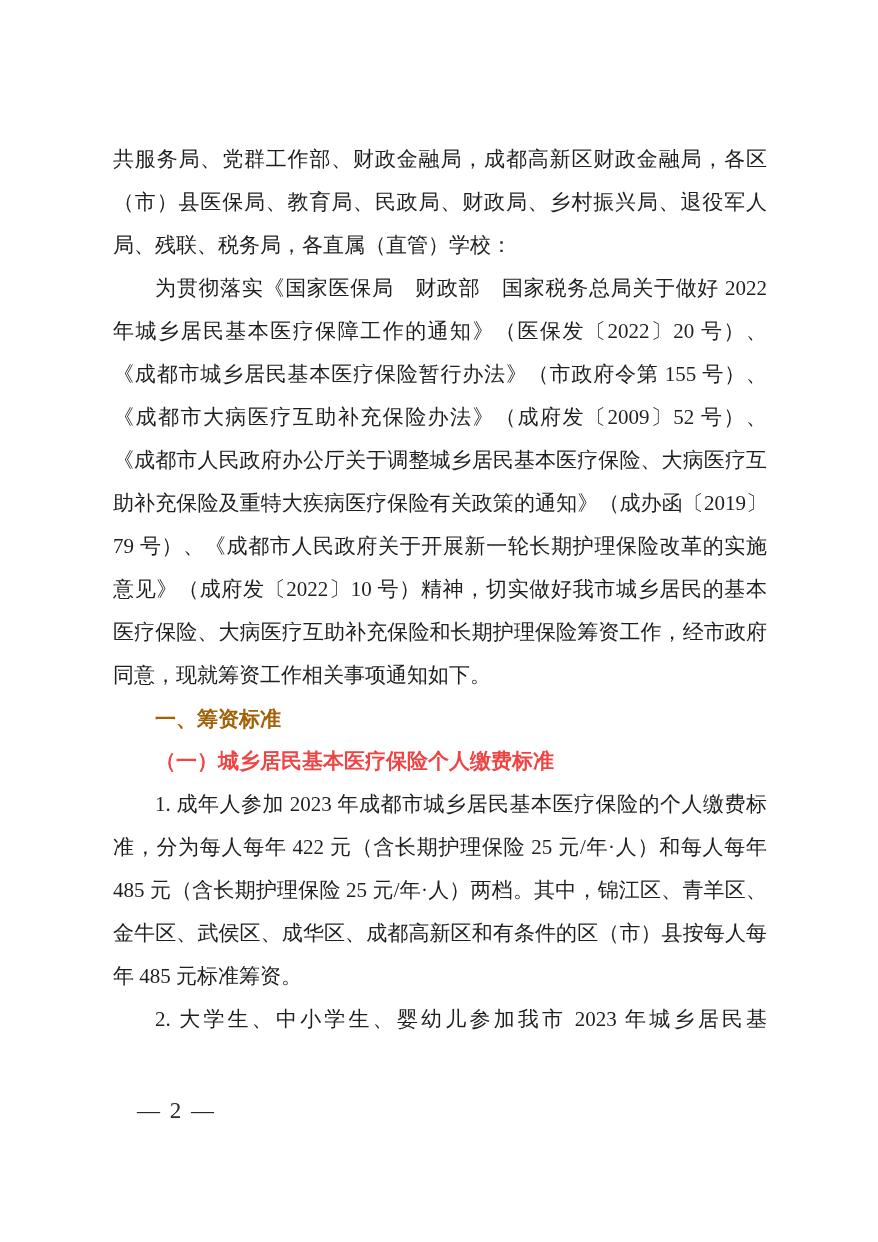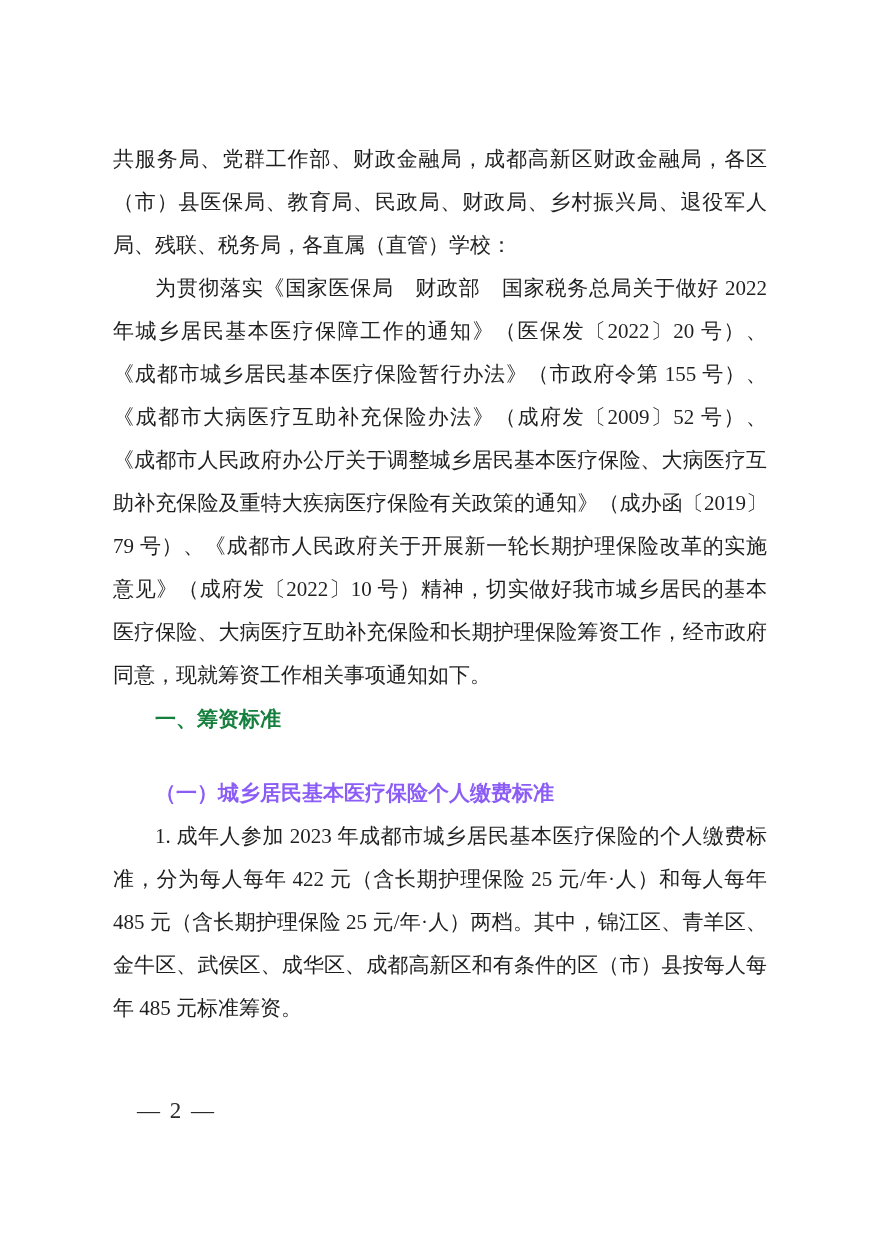--- a/index.html
+++ b/index.html
@@ -37,30 +37,29 @@
   }
   .para.no-indent {
     text-indent: 0;
   }
   .para.fill-last {
     text-align-last: justify;
   }
   .heading-1 {
     font-family: "Liberation Sans", "DejaVu Sans", sans-serif;
     font-weight: bold;
-    color: #15803d;
+    color: #a16207;
     text-indent: 2em;
     text-align: left;
   }
   .heading-2 {
     font-weight: bold;
-    color: #8b5cf6;
+    color: #ef4444;
     text-indent: 2em;
     text-align: left;
-    margin-top: 32px;
   }
   .page-footer {
     position: absolute;
     left: 137px;
     top: 1098px;
   }
   .page-number {
     font-size: 23px;
     color: #2a2a2a;
     letter-spacing: 2px;
@@ -69,17 +68,18 @@
 </head>
 <body>
 
 <div class="page">
   <main class="doc-body">
     <p class="para no-indent">共服务局、党群工作部、财政金融局，成都高新区财政金融局，各区（市）县医保局、教育局、民政局、财政局、乡村振兴局、退役军人局、残联、税务局，各直属（直管）学校：</p>
     <p class="para">为贯彻落实《国家医保局　财政部　国家税务总局关于做好 2022 年城乡居民基本医疗保障工作的通知》（医保发〔2022〕20 号）、《成都市城乡居民基本医疗保险暂行办法》（市政府令第 155 号）、《成都市大病医疗互助补充保险办法》（成府发〔2009〕52 号）、《成都市人民政府办公厅关于调整城乡居民基本医疗保险、大病医疗互助补充保险及重特大疾病医疗保险有关政策的通知》（成办函〔2019〕79 号）、《成都市人民政府关于开展新一轮长期护理保险改革的实施意见》（成府发〔2022〕10 号）精神，切实做好我市城乡居民的基本医疗保险、大病医疗互助补充保险和长期护理保险筹资工作，经市政府同意，现就筹资工作相关事项通知如下。</p>
     <h2 class="heading-1">一、筹资标准</h2>
     <h3 class="heading-2">（一）城乡居民基本医疗保险个人缴费标准</h3>
     <p class="para">1. 成年人参加 2023 年成都市城乡居民基本医疗保险的个人缴费标准，分为每人每年 422 元（含长期护理保险 25 元/年·人）和每人每年 485 元（含长期护理保险 25 元/年·人）两档。其中，锦江区、青羊区、金牛区、武侯区、成华区、成都高新区和有条件的区（市）县按每人每年 485 元标准筹资。</p>
+    <p class="para fill-last">2. 大学生、中小学生、婴幼儿参加我市 2023 年城乡居民基</p>
   </main>
   <footer class="page-footer">
     <span class="page-number">— 2 —</span>
   </footer>
 </div>
 
 </body></html>

